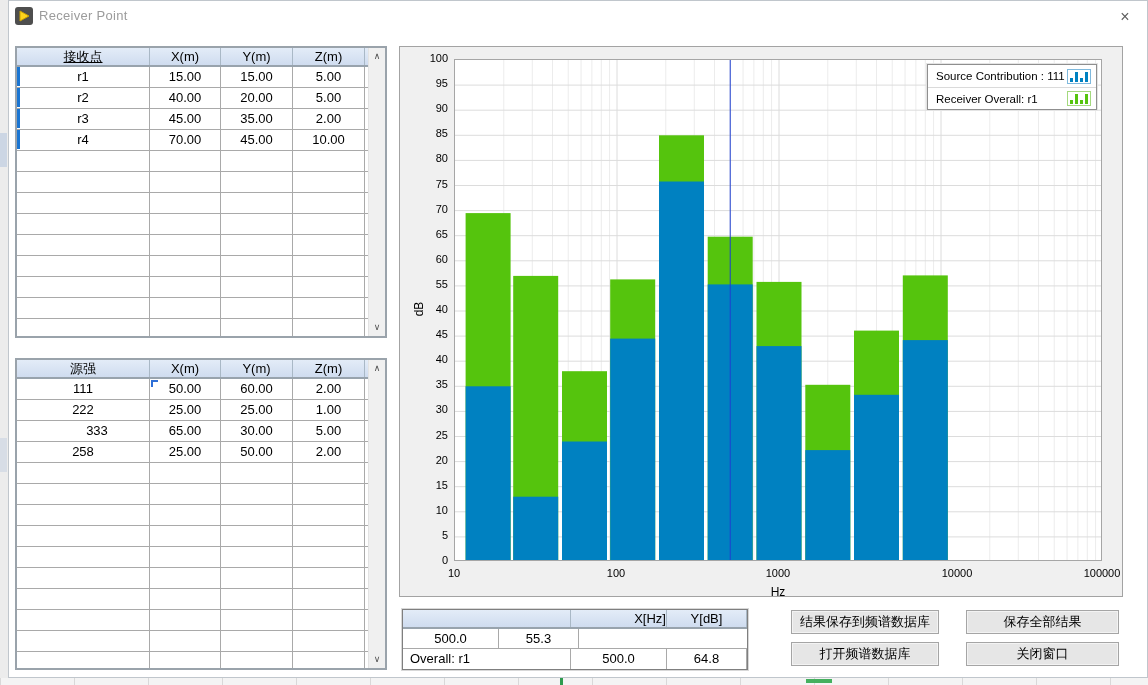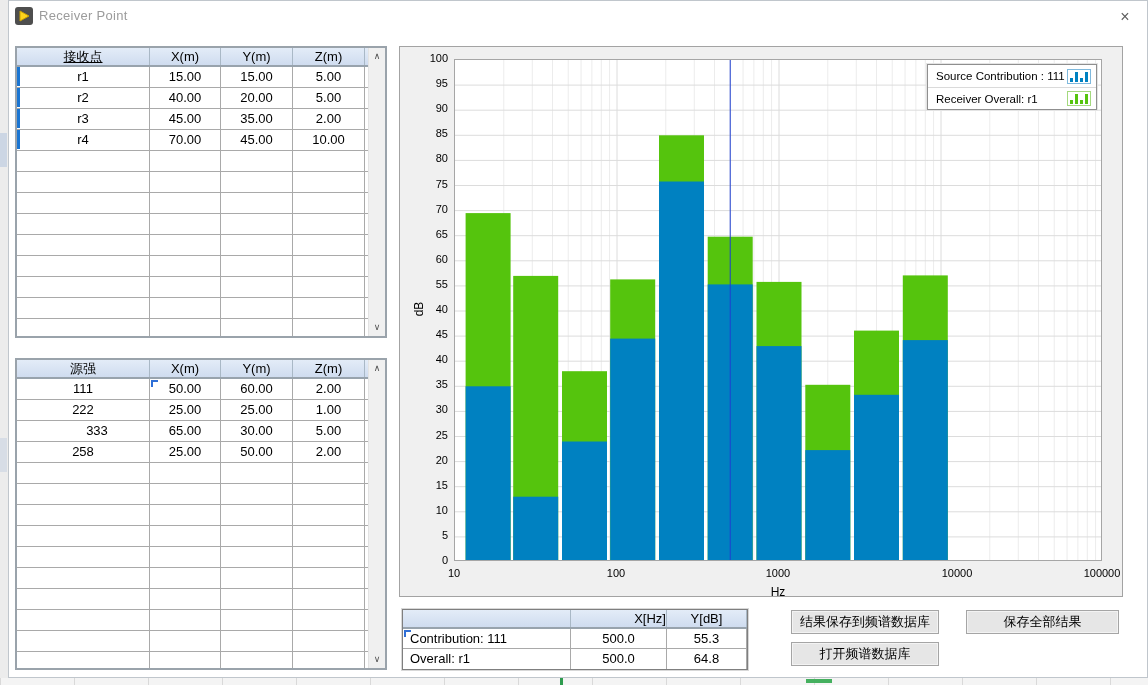--- a/index.html
+++ b/index.html
@@ -426,27 +426,27 @@
       <div class="ylabel" style="left: 12px; top: 255px;">dB</div>
     </div>
 
   <div class="cursor-table" id="cursorTable">
       <div class="thead">
         <div class="hcell" style="width: 168px;"></div>
         <div class="hcell" style="width: 96px; text-align: right;">X[Hz]</div>
         <div class="hcell" style="width: 80px;">Y[dB]</div>
       </div>
       <div class="trow" style="border-bottom: 1px solid rgb(169, 169, 169);">
-        <div class="cell lbl focus" style="width: 168px;">Contribution: 111</div>
         <div class="cell" style="width: 96px;">500.0</div>
         <div class="cell" style="width: 80px;">55.3</div>
       </div>
       <div class="trow" style="border-bottom: none;">
         <div class="cell lbl" style="width: 168px;">Overall: r1</div>
         <div class="cell" style="width: 96px;">500.0</div>
         <div class="cell" style="width: 80px;">64.8</div>
       </div>
     </div>
 
   <button class="btn btn-save-db">结果保存到频谱数据库</button>
   <button class="btn btn-open-db">打开频谱数据库</button>
   <button class="btn btn-save-all">保存全部结果</button>
+  <button class="btn btn-close-win">关闭窗口</button>
 </div>
 
 </body></html>

